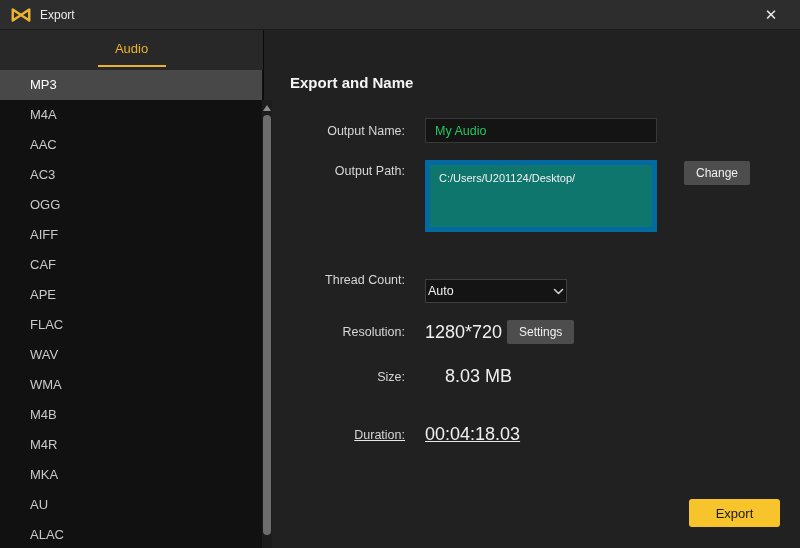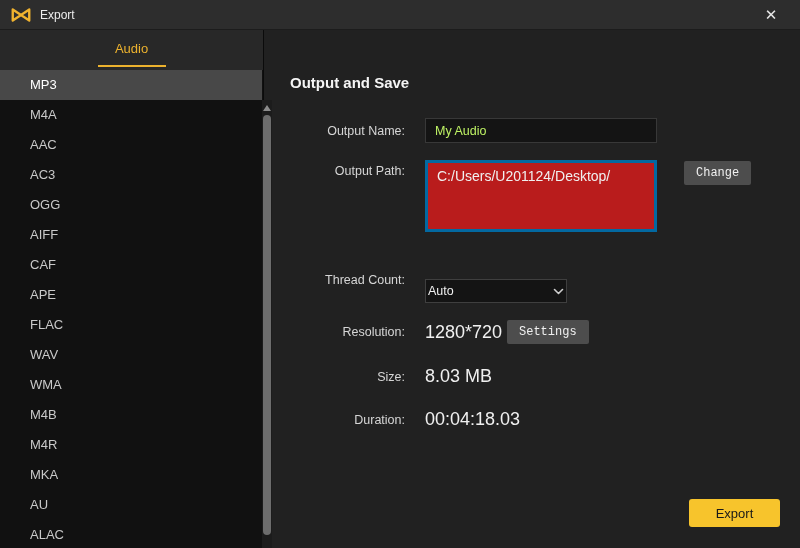--- a/index.html
+++ b/index.html
@@ -99,47 +99,47 @@
   .form-row.top { align-items: flex-start; }
   .form-label {
     flex: none; width: 115px;
     text-align: right; margin-right: 20px;
     font-size: 12.5px; color: #d6d6d6;
   }
   .row-name   { margin-top: 27px; }
   .row-path   { margin-top: 17px; }
   .row-thread { margin-top: 25px; }
   .row-res    { margin-top: 17px; }
-  .row-size   { margin-top: 22px; }
-  .row-dur    { margin-top: 22px; }
+  .row-size   { margin-top: 22px; gap: 20px; }
+  .row-dur    { margin-top: 37px; text-decoration: underline; }
   .row-path .form-label { padding-top: 4px; }
 
   .text-input {
     width: 232px; height: 25px;
     background: #141414;
     border: 1px solid #383838;
-    color: #bef264;
+    color: #22c55e;
     padding: 0 9px; font-size: 12.5px;
     font-family: inherit;
     outline: none;
   }
   .path-box {
     width: 232px; height: 72px;
-    background: #b91c1c;
-    border: 3px solid #0369a1;
+    background: #0f766e;
+    border: 5px solid #0369a1;
     padding: 5px 9px;
-    font-size: 14px; color: #f0f0f0;
+    font-size: 11px; color: #f0f0f0;
     line-height: 17px;
     word-break: break-all;
   }
   .gray-btn {
     height: 24px; padding: 0 12px;
     background: #4d4d4d; border: none; border-radius: 2px;
     color: #f0f0f0; font-size: 12px;
-    font-family: Liberation Mono, monospace;
+    font-family: Liberation Sans, sans-serif;
     cursor: pointer;
   }
   .change-btn { margin-left: 27px; margin-top: 1px; }
   .dropdown {
     width: 142px; height: 24px;
     background: #141414;
     border: 1px solid #3f3f3f;
     display: flex; align-items: center;
     padding: 0 2px;
     font-size: 12.5px; color: #f0f0f0;
@@ -196,21 +196,21 @@
       </div>
     <div class="scrollbar">
       <div class="sb-up"></div>
       <div class="sb-thumb"></div>
 
     </div>
   </div>
 
   <div class="main">
     <div class="main-inner">
-      <h2 class="panel-heading">Output and Save</h2>
+      <h2 class="panel-heading">Export and Name</h2>
 
       <div class="form-row row-name">
         <div class="form-label">Output Name:</div>
         <input class="text-input" type="text" value="My Audio" style="">
       </div>
 
       <div class="form-row row-path top">
         <div class="form-label">Output Path:</div>
         <div class="path-box">C:/Users/U201124/Desktop/</div>
         <button class="gray-btn change-btn">Change</button>

